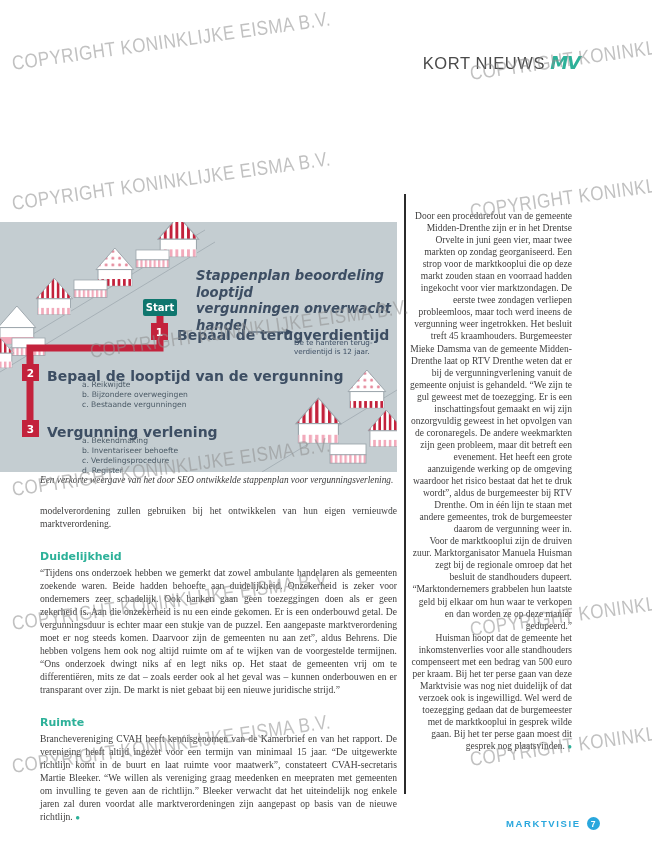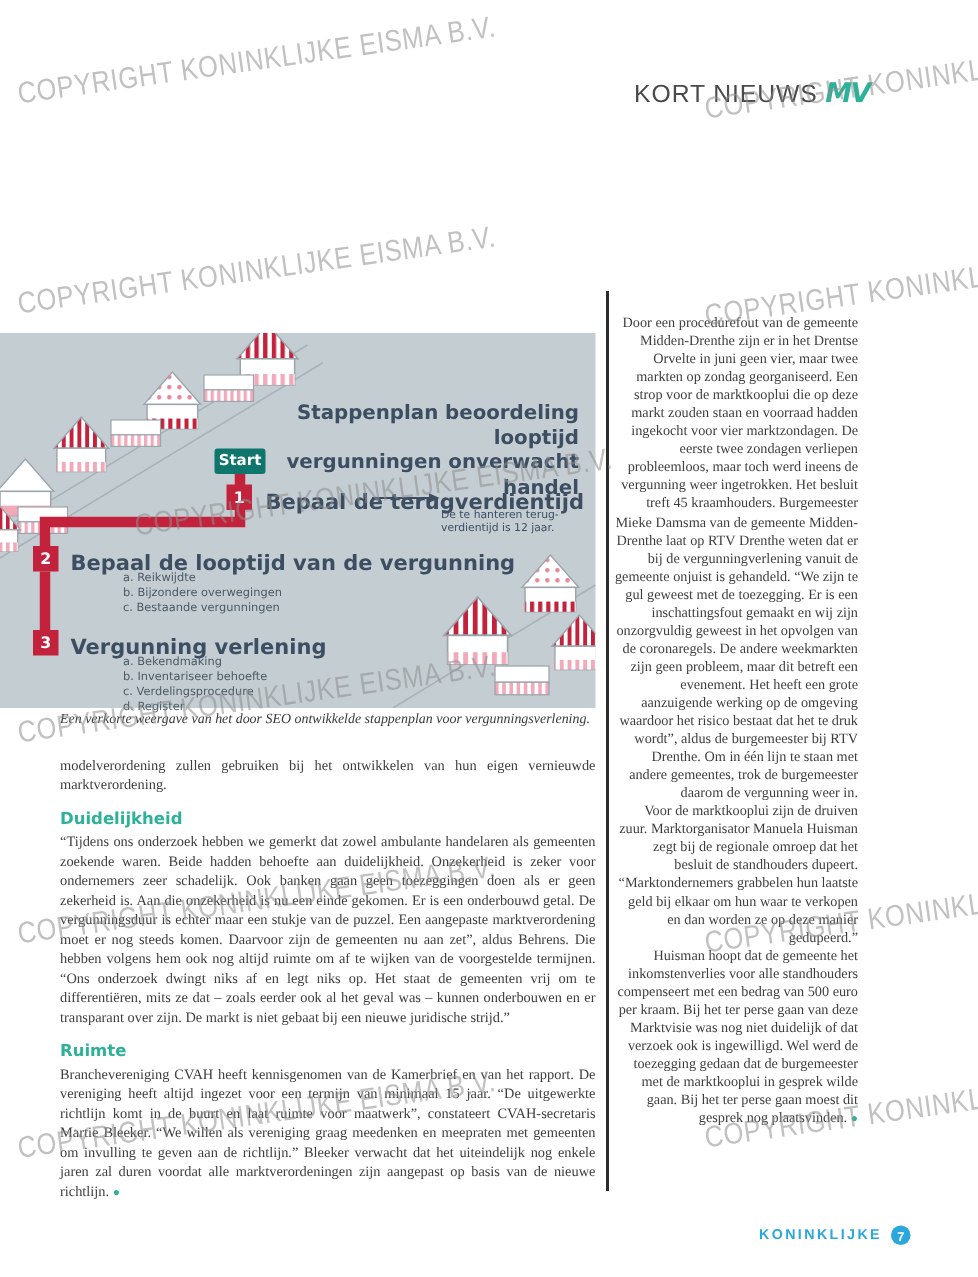--- a/index.html
+++ b/index.html
@@ -16,44 +16,44 @@
   .hdr{position:absolute;top:52px;left:420px;width:160px;display:flex;align-items:baseline;
        justify-content:flex-end;gap:5px;}
   .kort{font-family:"Liberation Sans",sans-serif;font-size:16.5px;font-weight:400;
         color:#4a4a4a;letter-spacing:0.6px;}
   .mvlogo{font-family:"DejaVu Sans",sans-serif;font-style:italic;font-weight:800;
           font-size:18px;color:#2db199;letter-spacing:-1px;}
 
   
   .figure{position:absolute;left:0;top:222px;width:397px;height:250px;background:#c4cdd1;}
   .figure svg{position:absolute;left:0;top:0;}
-  .figtitle{position:absolute;left:184px;top:46px;width:202px;text-align:right;
+  .figtitle{position:absolute;left:196px;top:46px;width:202px;text-align:left;
             font-family:"DejaVu Sans",sans-serif;font-weight:bold;font-size:13.2px;
-            line-height:16.5px;color:#3d4e63;}
+            line-height:16.5px;color:#3d4e63;font-style:italic;}
   .startbox{position:absolute;left:143px;top:77px;width:34px;height:17px;background:#0f766e;
             color:#fff;font-family:"DejaVu Sans",sans-serif;font-weight:bold;font-size:10px;
             display:flex;align-items:center;justify-content:center;border-radius:2px;}
   .numbox{position:absolute;width:17px;height:17px;background:#c3223c;color:#fff;
           font-family:"DejaVu Sans",sans-serif;font-weight:bold;font-size:10.5px;
           display:flex;align-items:center;justify-content:center;}
   .steplabel{position:absolute;font-family:"DejaVu Sans",sans-serif;font-weight:bold;
              font-size:14px;color:#3d4e63;white-space:nowrap;}
   .stepitems{position:absolute;font-family:"DejaVu Sans",sans-serif;font-size:7.6px;
              line-height:10px;color:#4b5a66;white-space:nowrap;}
   .fignote{position:absolute;left:294px;top:117px;width:80px;
            font-family:"DejaVu Sans",sans-serif;font-size:7.2px;line-height:8.8px;color:#3d4e63;}
   .caption{position:absolute;left:40px;top:475px;width:357px;font-style:italic;
            font-size:9.3px;line-height:11px;color:#3a3a3a;}
 
   
   .leftcol{position:absolute;left:40px;top:504px;width:357px;font-size:9.6px;
            line-height:13px;text-align:justify;}
   .leftcol p{margin:0;hyphens:auto;}
   .subhead{font-family:"DejaVu Sans",sans-serif;font-weight:bold;font-size:11px;
-           color:#2db199;margin:9px 0 3px 0;}
+           color:#2db199;margin:20px 0 3px 0;}
 
   .divider{position:absolute;left:404px;top:194px;width:1.5px;height:600px;background:#2b2b2b;}
 
   .rightcol{position:absolute;left:409px;top:196px;width:163px;}
   .headline{font-family:"Liberation Sans",sans-serif;font-weight:bold;font-size:17.5px;
             line-height:22px;color:#2db199;letter-spacing:-0.2px;margin-bottom:14px;}
   .headline span{display:block;}
   .rightcol p{margin:0;font-size:9.5px;line-height:12.05px;text-align:right;hyphens:auto;}
 
   .enddot{color:#2db199;font-size:8px;}
@@ -197,17 +197,17 @@
 
   <div class="rightcol" lang="nl">
     <div class="headline">
     </div>
     <p>Door een procedurefout van de gemeente Midden-Drenthe zijn er in het Drentse Orvelte in juni geen vier, maar twee markten op zondag georganiseerd. Een strop voor de marktkooplui die op deze markt zouden staan en voorraad hadden ingekocht voor vier marktzondagen. De eerste twee zondagen verliepen probleemloos, maar toch werd ineens de vergunning weer ingetrokken. Het besluit treft 45 kraamhouders. Burgemeester Mieke Damsma van de gemeente Midden-Drenthe laat op RTV Drenthe weten dat er bij de vergunningverlening vanuit de gemeente onjuist is gehandeld. “We zijn te gul geweest met de toezegging. Er is een inschattingsfout gemaakt en wij zijn onzorgvuldig geweest in het opvolgen van de coronaregels. De andere weekmarkten zijn geen probleem, maar dit betreft een evenement. Het heeft een grote aanzuigende werking op de omgeving waardoor het risico bestaat dat het te druk wordt”, aldus de burgemeester bij RTV Drenthe. Om in één lijn te staan met andere gemeentes, trok de burgemeester daarom de vergunning weer in.</p>
     <p>Voor de marktkooplui zijn de druiven zuur. Marktorganisator Manuela Huisman zegt bij de regionale omroep dat het besluit de standhouders dupeert. “Marktondernemers grabbelen hun laatste geld bij elkaar om hun waar te verkopen en dan worden ze op deze manier gedupeerd.”</p>
     <p><span>Huisman hoopt dat de gemeente het inkomstenverlies voor alle standhouders compenseert met een bedrag van 500 euro per kraam. Bij het ter perse gaan van deze Marktvisie was nog niet duidelijk of dat verzoek ook is ingewilligd. Wel werd de toezegging gedaan dat de burgemeester met de marktkooplui in gesprek wilde gaan. Bij het ter perse gaan moest dit gesprek nog plaatsvinden. </span><span class="enddot">●</span></p>
   </div>
 
   <div class="footer">
-    <span class="mag">KONINKLIJKE</span>
+    <span class="mag">MARKTVISIE</span>
     <span class="pnum">7</span>
   </div>
 
 </div>
 
 </body></html>

